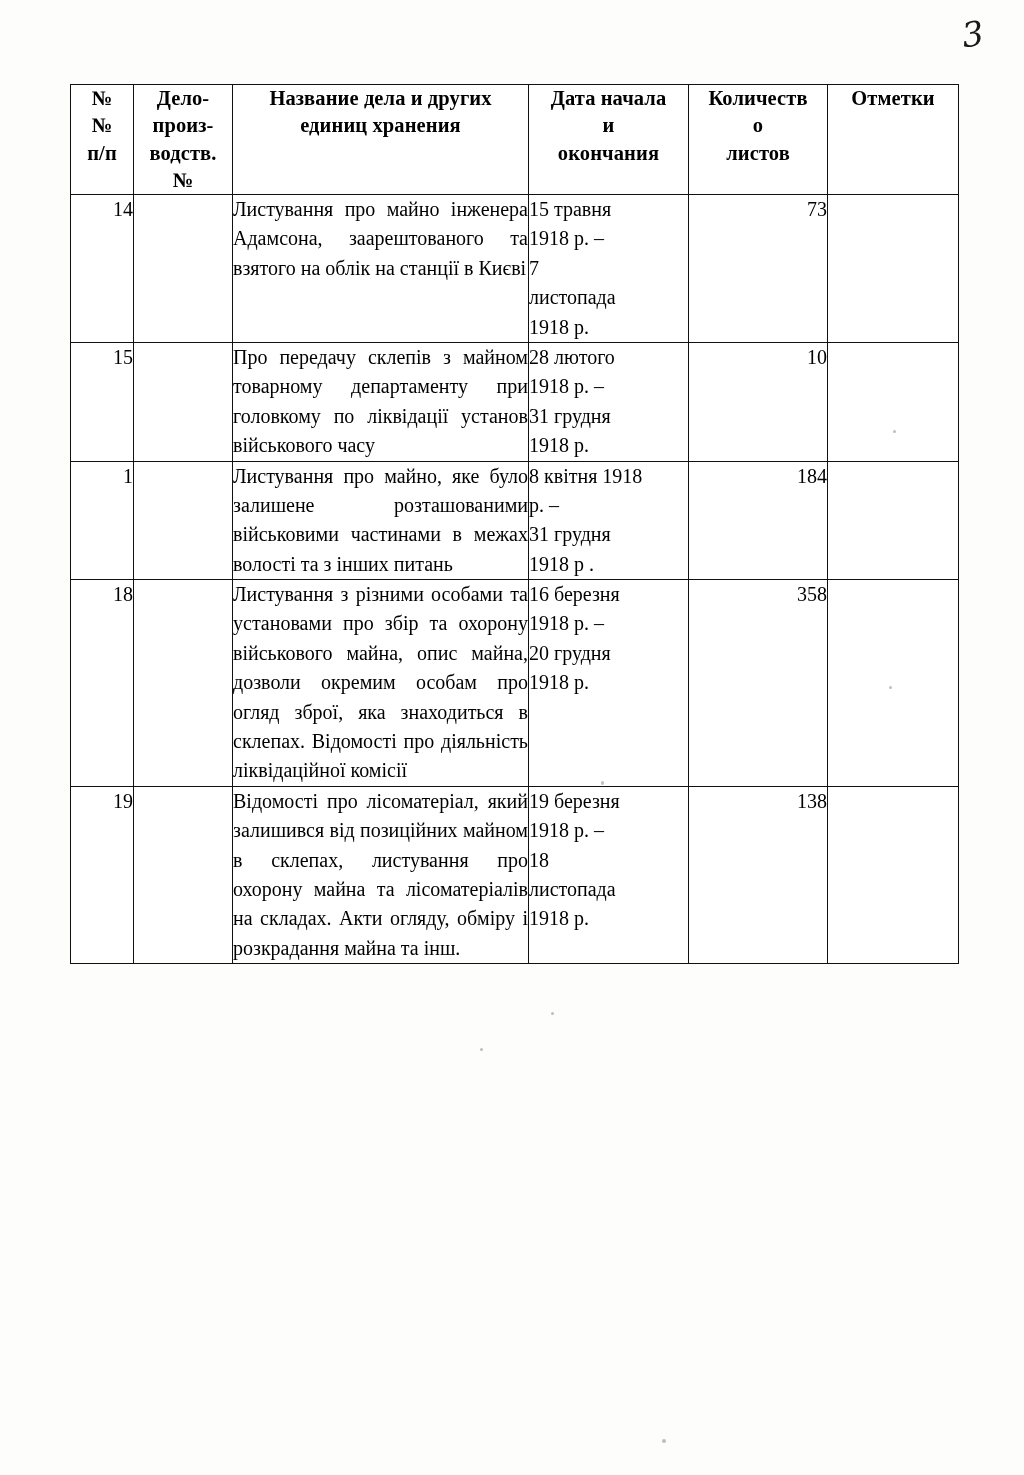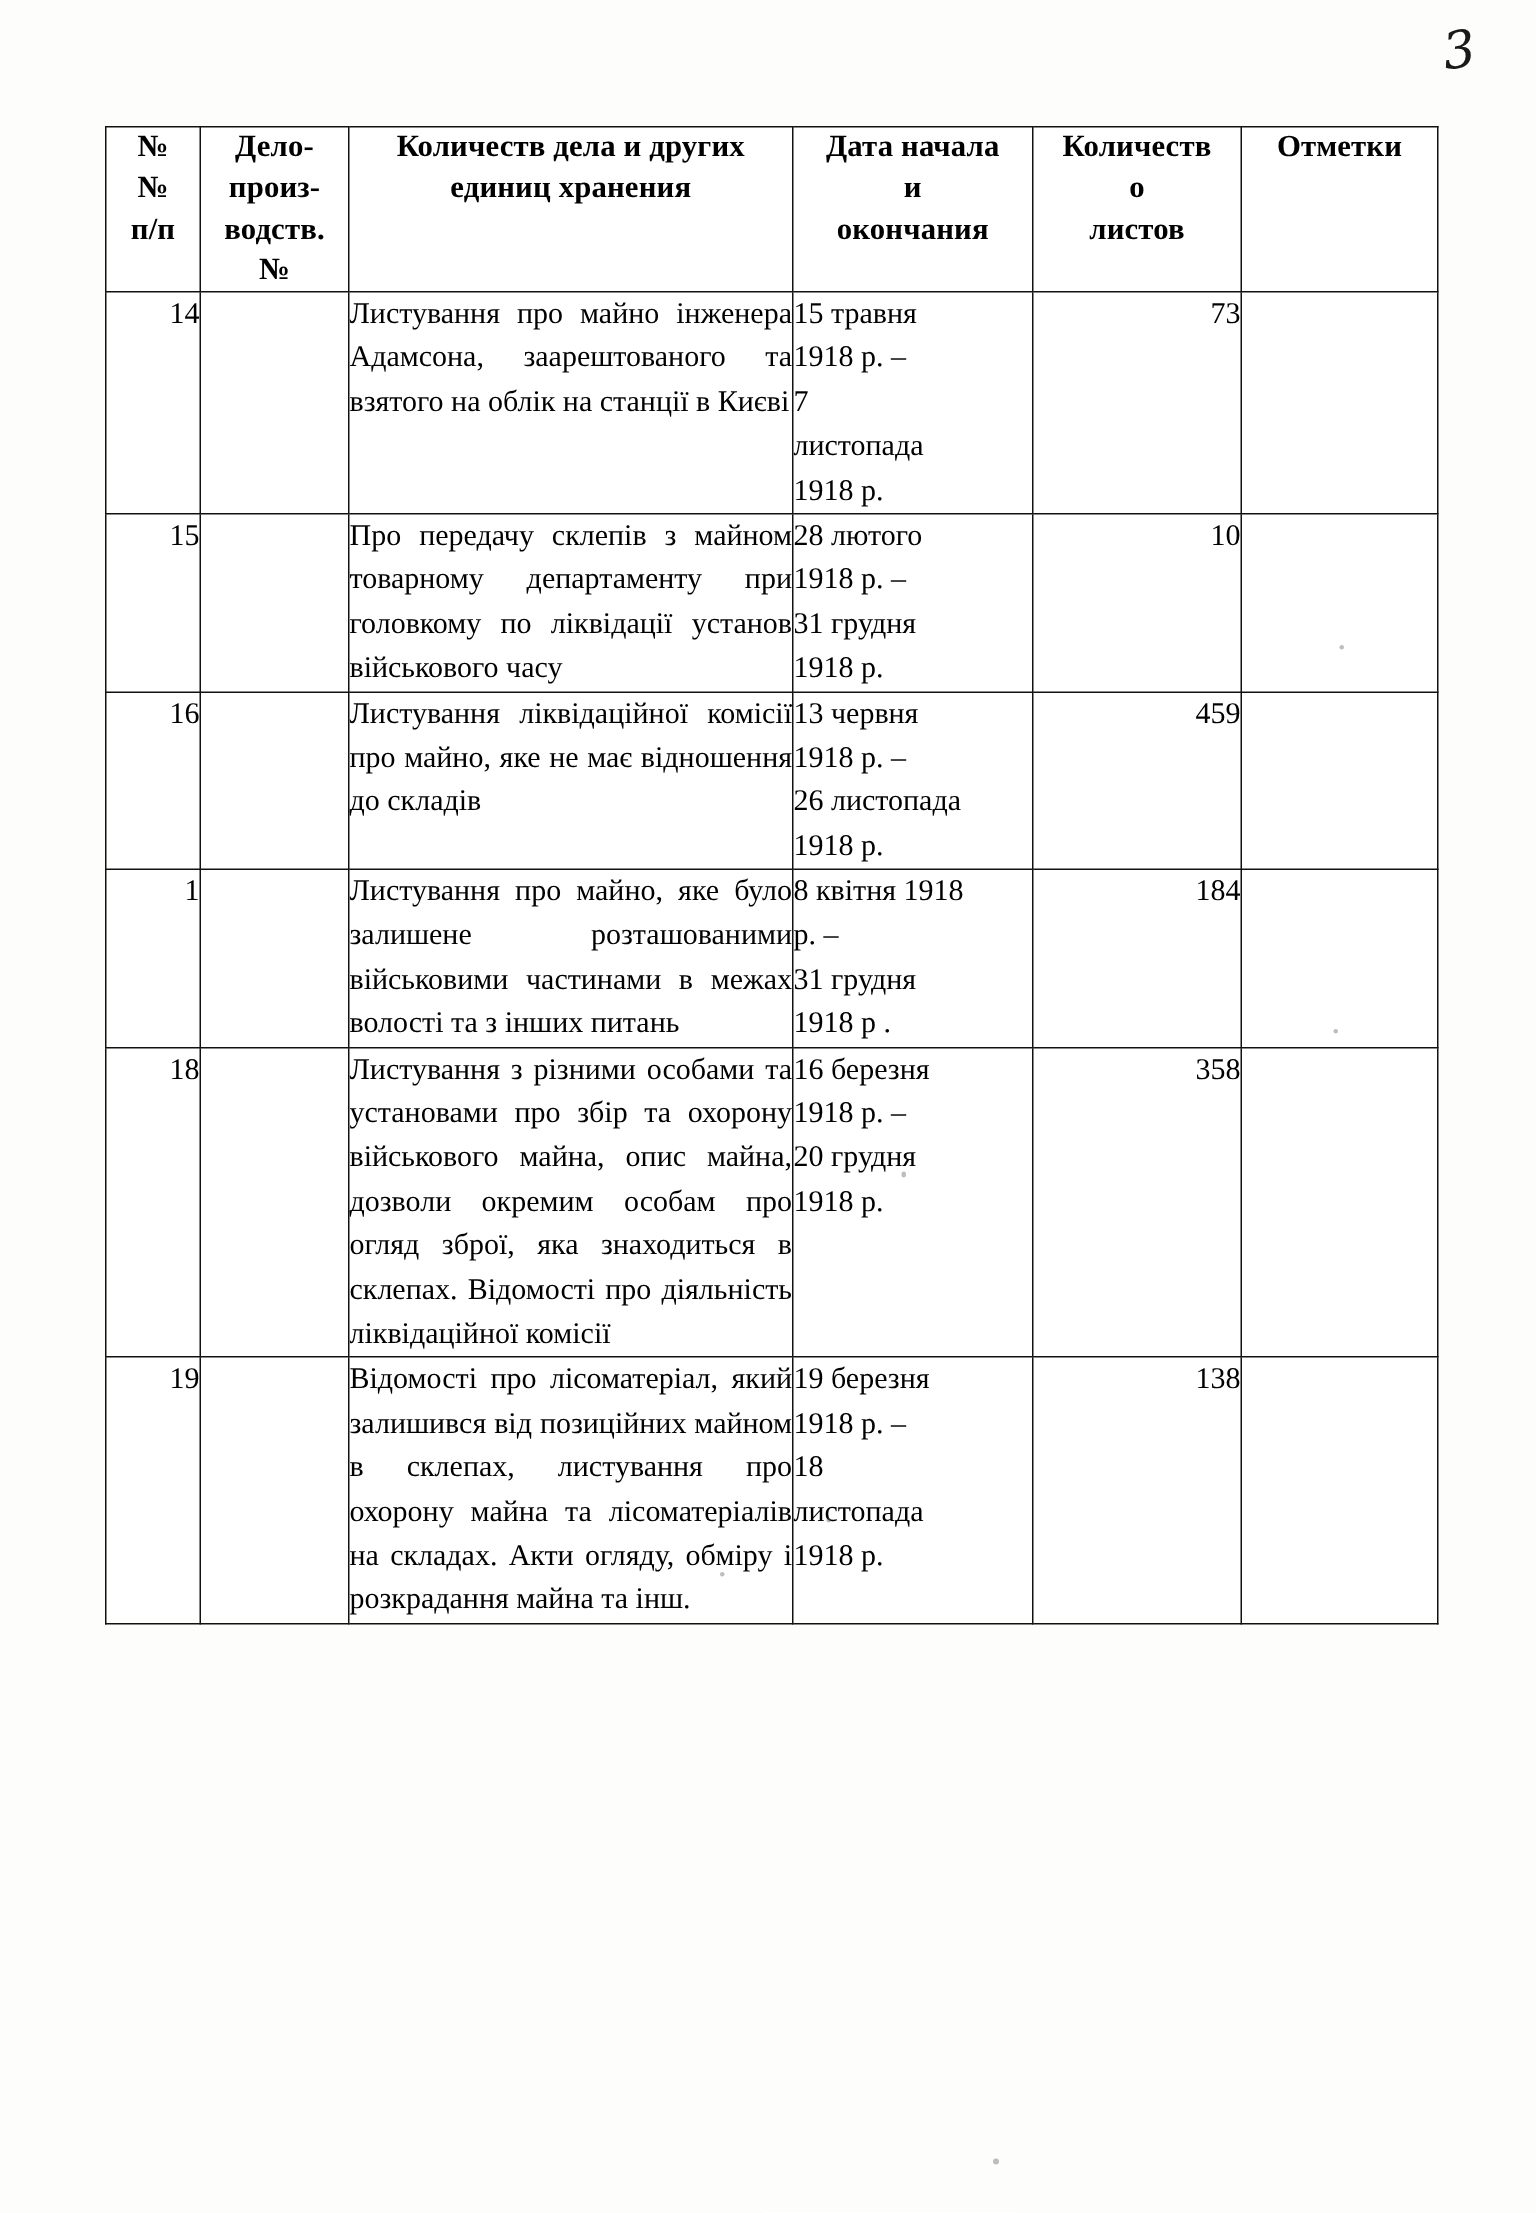--- a/index.html
+++ b/index.html
@@ -140,21 +140,21 @@
             <span class="hl">№</span>
             <span class="hl">п/п</span>
           </th>
           <th>
             <span class="hl">Дело-</span>
             <span class="hl">произ-</span>
             <span class="hl">водств.</span>
             <span class="hl">№</span>
           </th>
           <th>
-            <span class="hl">Количеств дела и других</span>
+            <span class="hl">Название дела и других</span>
             <span class="hl">единиц хранения</span>
           </th>
           <th>
             <span class="hl">Дата начала</span>
             <span class="hl">и</span>
             <span class="hl">окончания</span>
           </th>
           <th>
             <span class="hl">Количеств</span>
             <span class="hl">о</span>
@@ -189,33 +189,20 @@
           <td class="dates">
             <span class="dl">28 лютого</span>
             <span class="dl">1918 р. –</span>
             <span class="dl">31 грудня</span>
             <span class="dl">1918 р.</span>
           </td>
           <td class="sheets">10</td>
           <td class="notes"></td>
         </tr>
 
-        <tr>
-          <td class="num">16</td>
-          <td class="office"></td>
-          <td class="title">Листування ліквідаційної комісії про майно, яке не має відношення до складів</td>
-          <td class="dates">
-            <span class="dl">13 червня</span>
-            <span class="dl">1918 р. –</span>
-            <span class="dl">26 листопада</span>
-            <span class="dl">1918 р.</span>
-          </td>
-          <td class="sheets">459</td>
-          <td class="notes"></td>
-        </tr>
 
         <tr>
           <td class="num">1</td>
           <td class="office"></td>
           <td class="title">Листування про майно, яке було залишене розташованими військовими частинами в межах волості та з інших питань</td>
           <td class="dates">
             <span class="dl">8 квітня 1918</span>
             <span class="dl">р. –</span>
             <span class="dl">31 грудня</span>
             <span class="dl">1918 р .</span>

